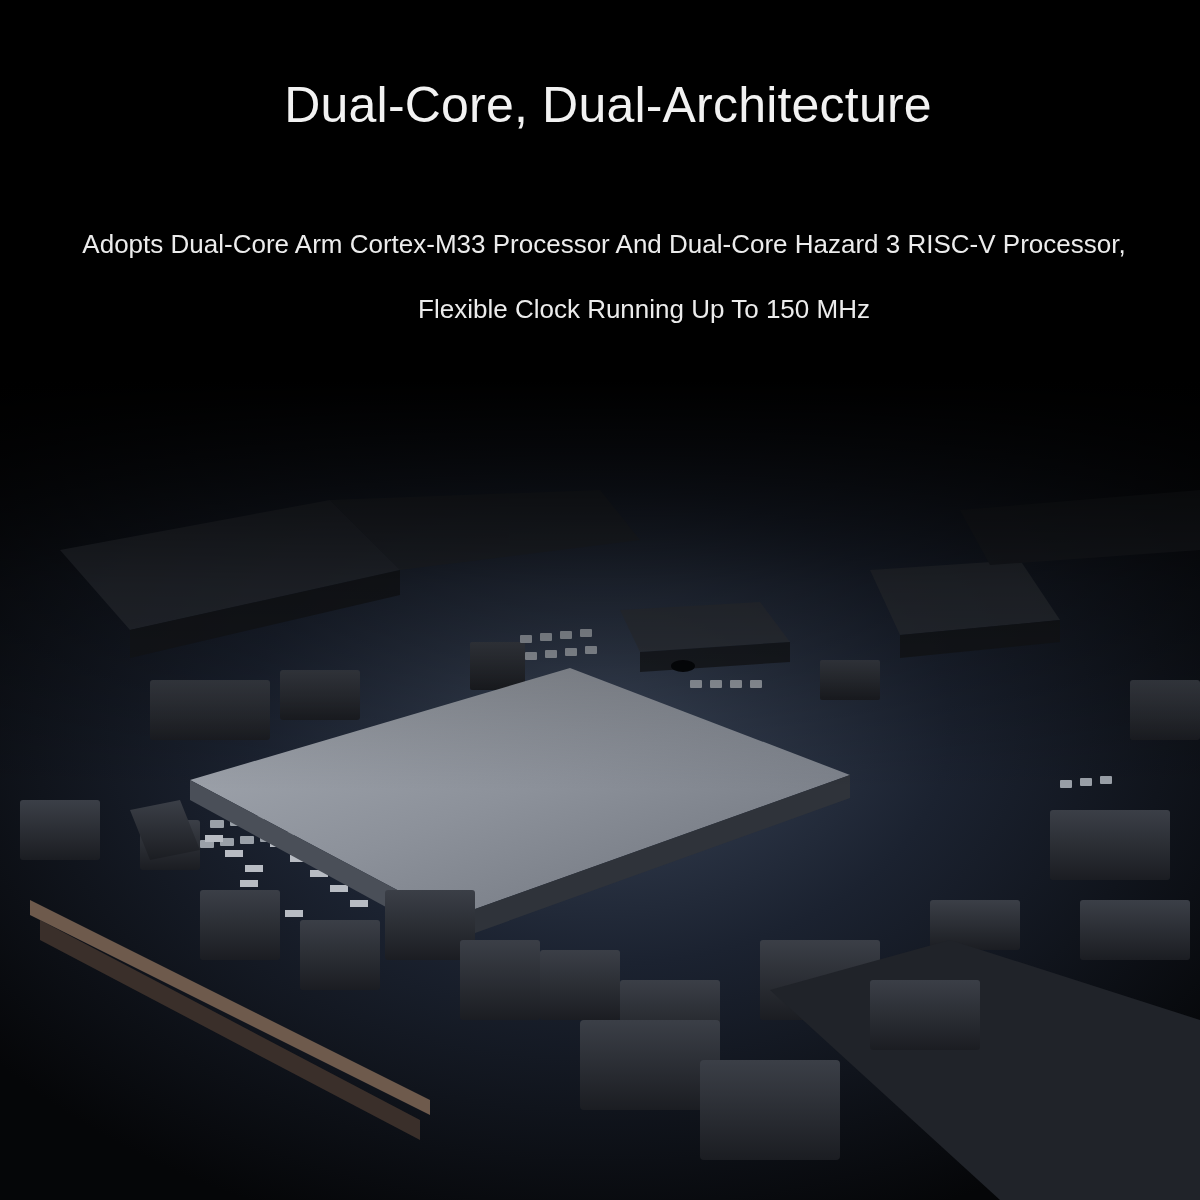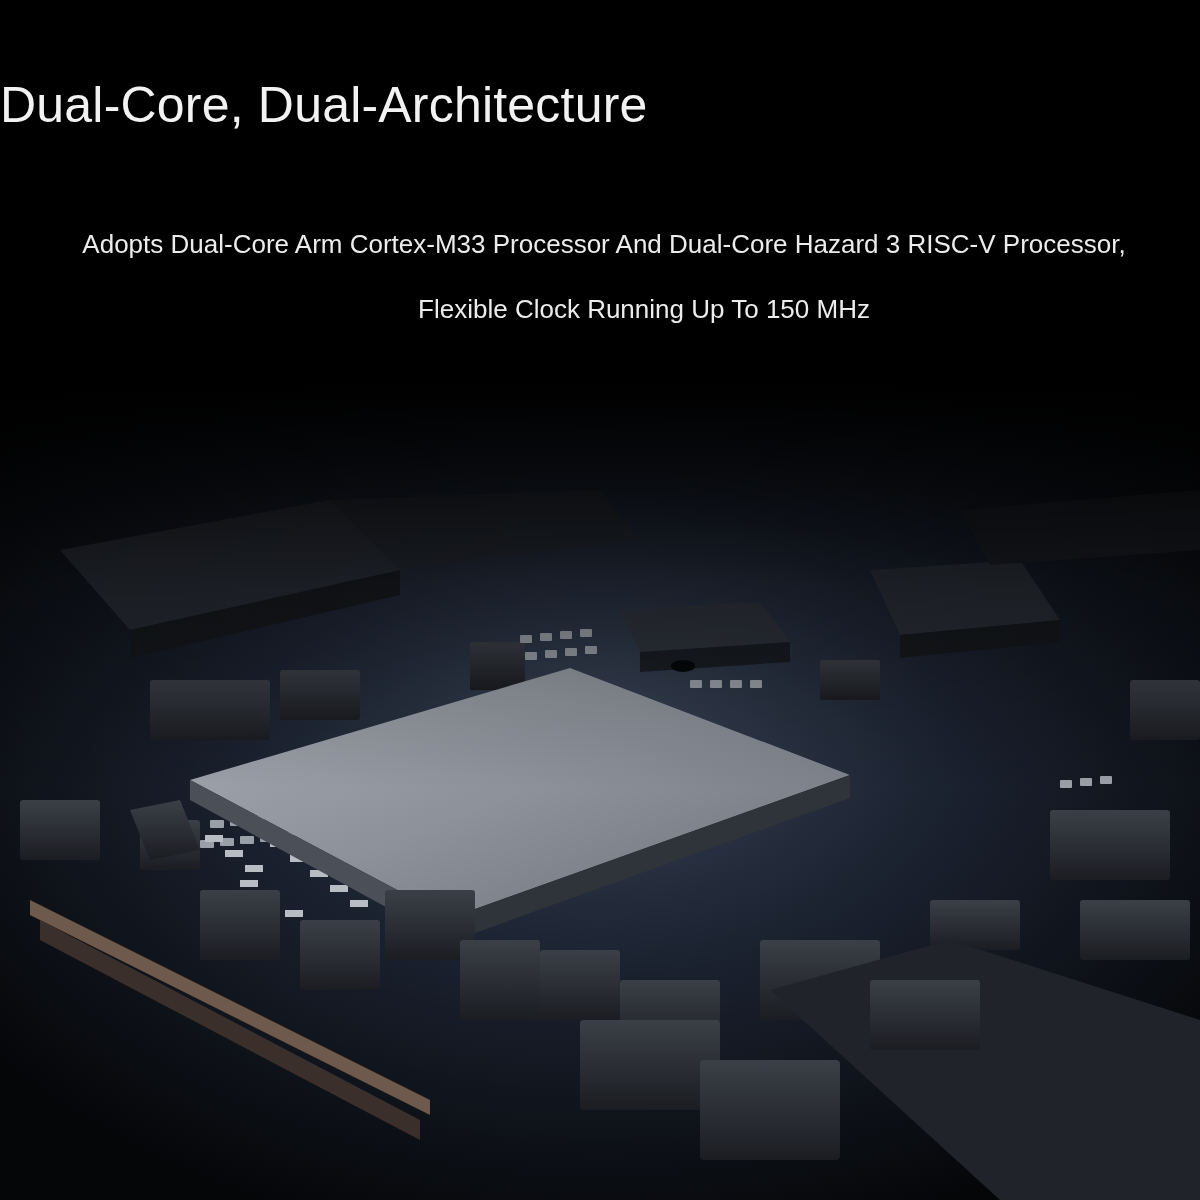--- a/index.html
+++ b/index.html
@@ -1,18 +1,18 @@
 <!DOCTYPE html>
 <html><head>
   <meta charset="utf-8">
   <style>
     html, body { margin: 0; padding: 0; background: #000; }
     body { width: 1200px; height: 1200px; overflow: hidden; position: relative; font-family: "Liberation Sans", sans-serif; }
     .header { position: absolute; left: 0; top: 0; width: 1200px; height: 380px; background: #000; }
-    .title { position: absolute; top: 76px; left: 0; width: 1120px; color: #f2f2f2; font-size: 50px; letter-spacing: 0.2px; }
+    .title { position: absolute; top: 76px; left: 0; width: 1120px; text-align: center; color: #f2f2f2; font-size: 50px; letter-spacing: 0.2px; padding-left: 48px; }
     .subtitle { position: absolute; left: 0; width: 1200px; text-align: center; color: #ececec; font-size: 26px; }
     .sub1 { top: 229px; left: 4px; }
     .sub2 { top: 294px; padding-left: 44px; }
     .scene { position: absolute; left: 0; top: 380px; width: 1200px; height: 820px; }
     svg { display: block; }
   </style>
 </head>
 <body>
 
 <div class="header">

